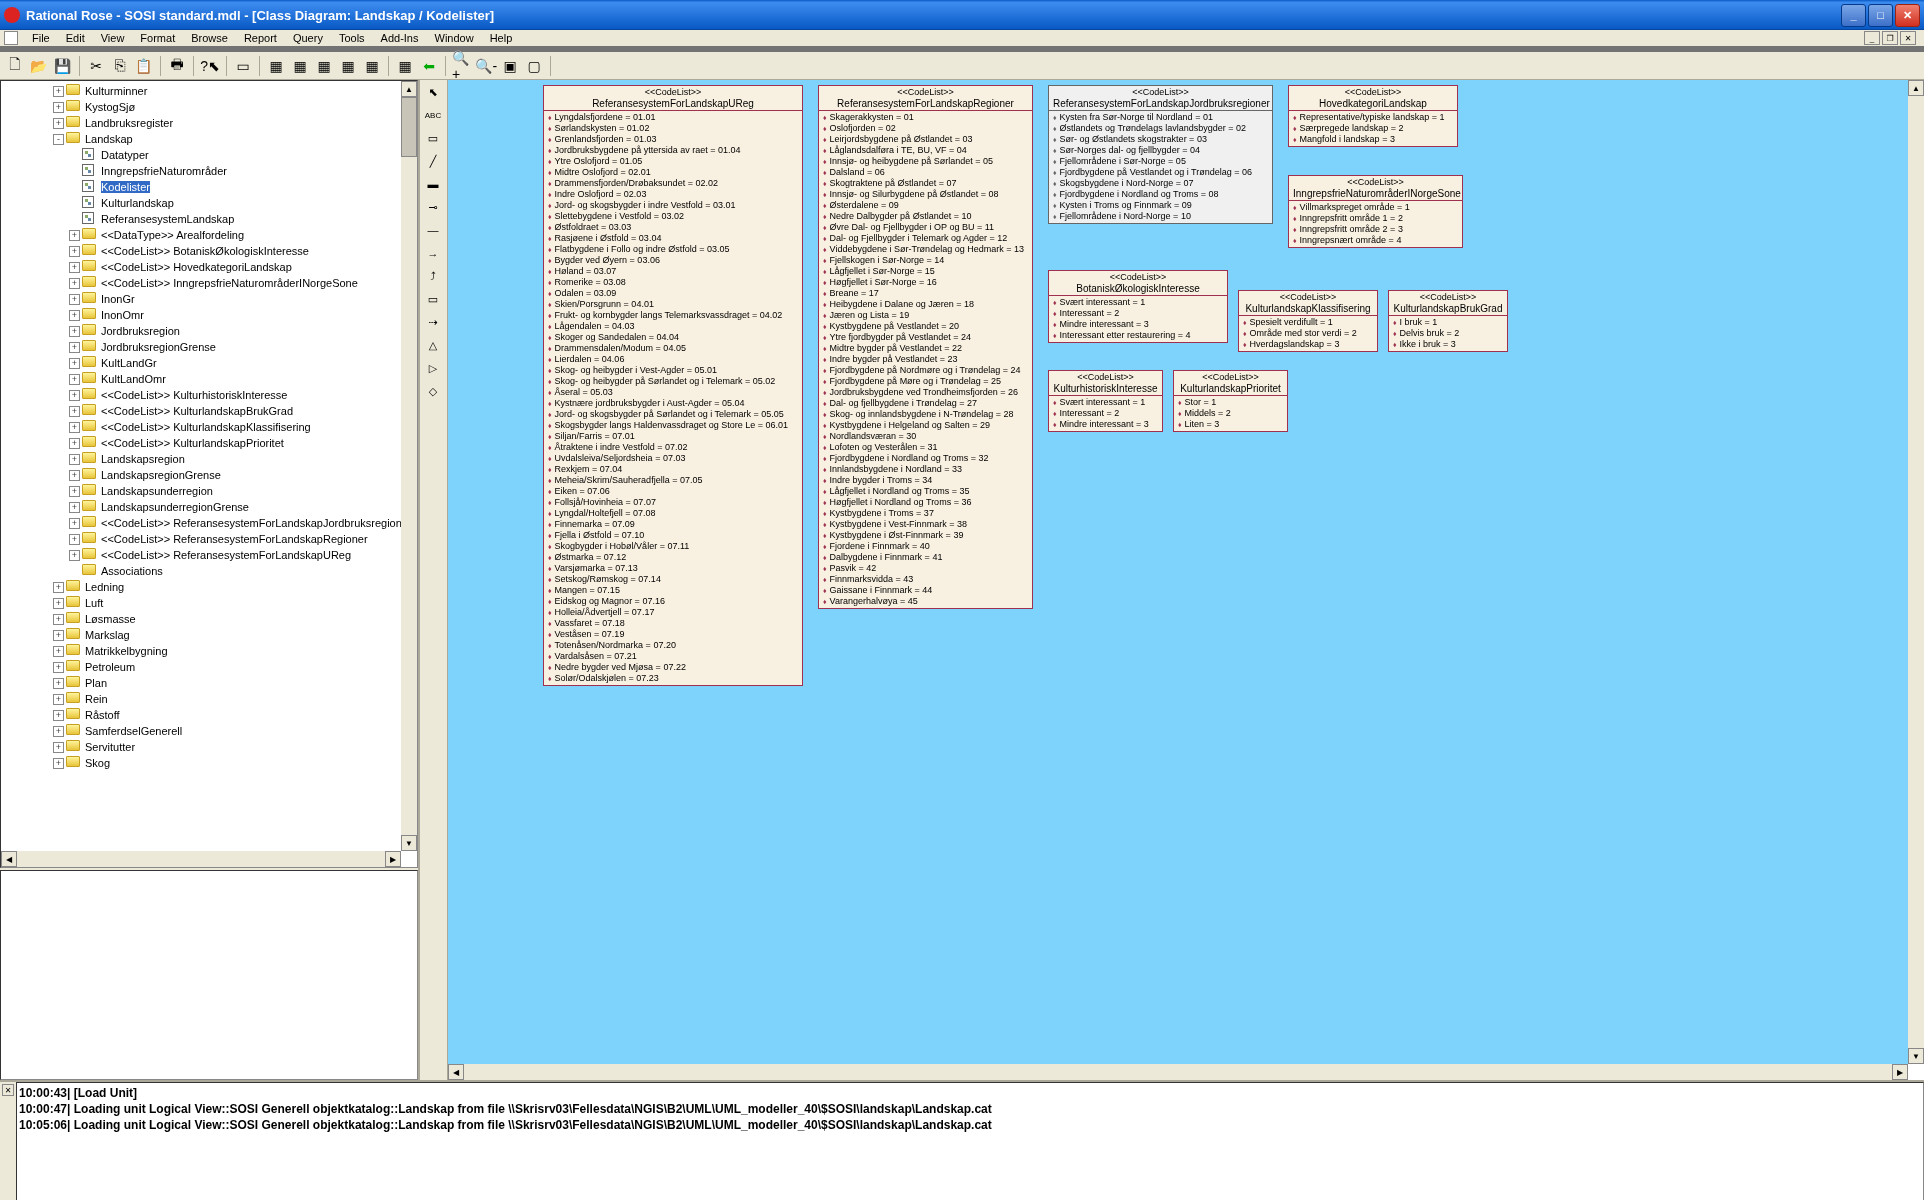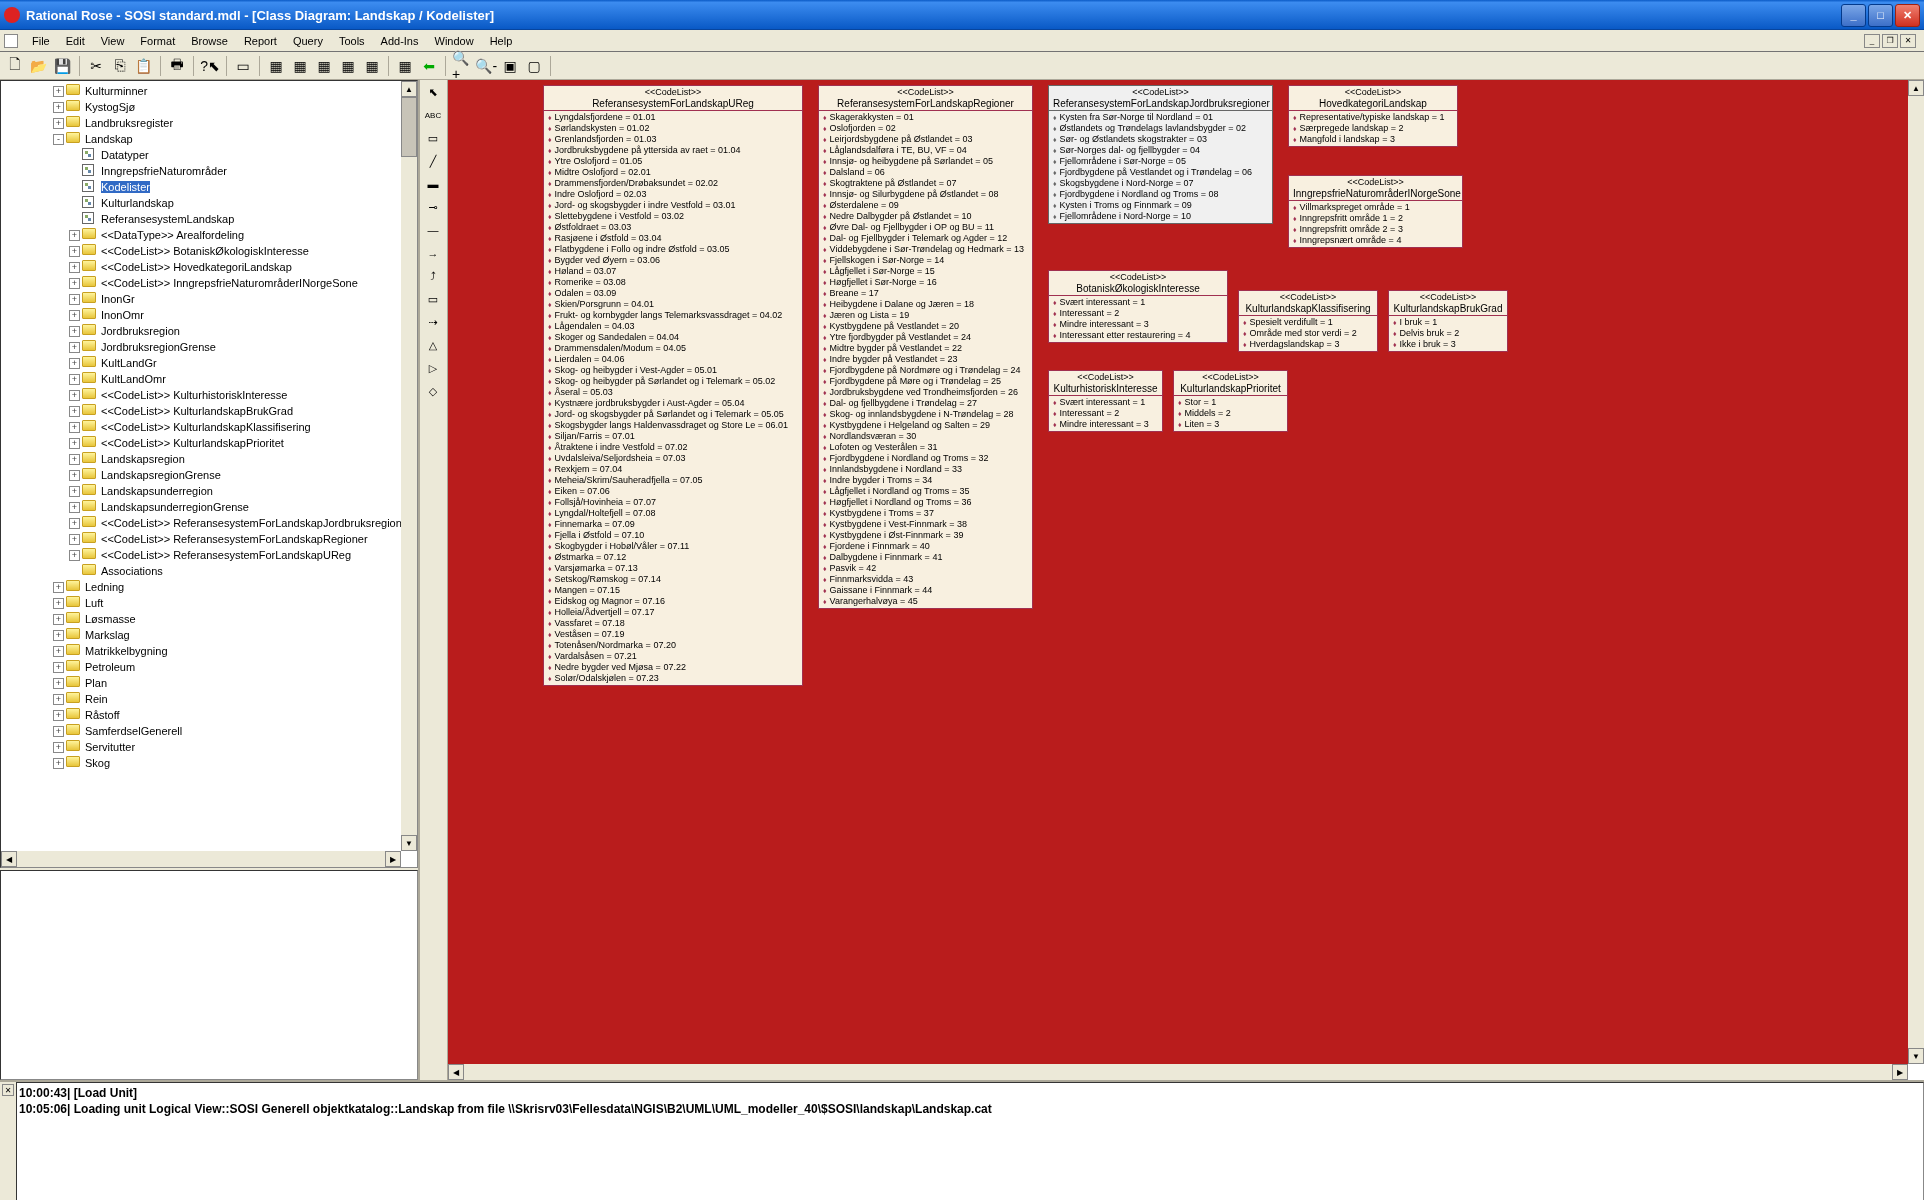--- a/index.html
+++ b/index.html
@@ -9,21 +9,21 @@
 .titlebar { background: linear-gradient(to bottom, #0a5ac6, #3c8cf0 8%, #0a5ac6 95%, #053a8a); height: 30px; display: flex; align-items: center; color: white; padding: 0 4px; }
 .titlebar .app-icon { width: 16px; height: 16px; background: #d22; border-radius: 50%; margin-right: 6px; }
 .titlebar .title { flex: 1; font-weight: bold; font-size: 13px; }
 .win-controls { display: flex; gap: 2px; }
 .win-btn { width: 25px; height: 23px; background: linear-gradient(to bottom, #7ba7e8, #3c6fc8); border: 1px solid #033a8c; border-radius: 3px; display: flex; align-items: center; justify-content: center; color: white; font-weight: bold; font-size: 11px; cursor: pointer; }
 .win-btn.close { background: linear-gradient(to bottom, #f08070, #d03020); border-color: #a02010; }
 .mdi-controls { display: flex; gap: 2px; margin-left: auto; margin-right: 4px; }
 .mdi-btn { width: 16px; height: 14px; background: #ece9d8; border: 1px solid #888; font-size: 8px; display: flex; align-items: center; justify-content: center; cursor: pointer; }
 
 
-.menubar { background: #ece9d8; height: 22px; display: flex; align-items: center; padding: 0 4px; border-bottom: 1px solid #737373; }
+.menubar { background: #ece9d8; height: 22px; display: flex; align-items: center; padding: 0 4px; border-bottom: 6px solid #737373; }
 .doc-icon { width: 14px; height: 14px; background: #fff; border: 1px solid #888; margin-right: 6px; }
 .menu-item { padding: 2px 8px; cursor: pointer; }
 
 
 .toolbar { background: #ece9d8; height: 28px; display: flex; align-items: center; padding: 0 4px; border-bottom: 1px solid #aca899; gap: 2px; }
 .tb-btn { width: 22px; height: 22px; display: flex; align-items: center; justify-content: center; cursor: pointer; border: 1px solid transparent; }
 .tb-sep { width: 1px; height: 20px; background: #aca899; margin: 0 3px; }
 .tb-icon { font-size: 14px; }
 
 
@@ -46,21 +46,21 @@
 .tree-scroll-h { position: absolute; left: 0; right: 16px; bottom: 0; height: 16px; background: #ece9d8; }
 .scroll-btn { width: 16px; height: 16px; background: #ece9d8; border: 1px solid #888; display: flex; align-items: center; justify-content: center; font-size: 8px; }
 .scroll-thumb-v { position: absolute; left: 0; width: 16px; background: #c8c4b8; border: 1px solid #888; }
 
 .doc-panel { height: 210px; background: white; border: 1px inset #888; margin-top: 2px; }
 
 
 .diagram-area { flex: 1; background: white; position: relative; overflow: hidden; }
 .palette { position: absolute; left: 0; top: 0; width: 28px; background: #ece9d8; border-right: 1px solid #aca899; height: 100%; }
 .pal-btn { width: 24px; height: 22px; margin: 1px; display: flex; align-items: center; justify-content: center; border: 1px solid transparent; cursor: pointer; font-size: 11px; }
-.canvas { position: absolute; left: 28px; top: 0; right: 16px; bottom: 16px; background: #b91c1c; overflow: hidden; }
+.canvas { position: absolute; left: 28px; top: 0; right: 16px; bottom: 16px; background: #7dd3fc; overflow: hidden; }
 
 .uml-box { position: absolute; border: 1px solid #a03050; background: #f8f0e0; font-size: 10px; }
 .uml-box.grey { border-color: #666; background: #f0f0f0; }
 .uml-head { border-bottom: 1px solid #a03050; text-align: center; padding: 1px 4px; line-height: 11px; }
 .uml-box.grey .uml-head { border-bottom-color: #666; }
 .uml-stereo { font-size: 9px; }
 .uml-name { font-size: 10px; }
 .uml-body { padding: 1px 4px; }
 .uml-attr { font-size: 9px; line-height: 11px; white-space: nowrap; display: flex; }
 .uml-attr::before { content: "♦"; color: #a03050; font-size: 7px; margin-right: 3px; }
@@ -653,18 +653,19 @@
     </div>
   </div>
 </div>
 
 <div class="log-panel">
   <div style="display:flex;height:100%">
     <div class="close-x" style="align-self:flex-start;margin:2px">✕</div>
     <div style="flex:1;display:flex;flex-direction:column">
       <div class="log-content" id="log">
           <div class="log-line">10:00:43|  [Load Unit]</div>
+          <div class="log-line">10:00:47|  Loading unit Logical View::SOSI Generell objektkatalog::Landskap from file \\Skrisrv03\Fellesdata\NGIS\B2\UML\UML_modeller_40\$SOSI\landskap\Landskap.cat</div>
           <div class="log-line">10:05:06|  Loading unit Logical View::SOSI Generell objektkatalog::Landskap from file \\Skrisrv03\Fellesdata\NGIS\B2\UML\UML_modeller_40\$SOSI\landskap\Landskap.cat</div>
         </div>
 
     </div>
   </div>
 </div>
 
 </body></html>

